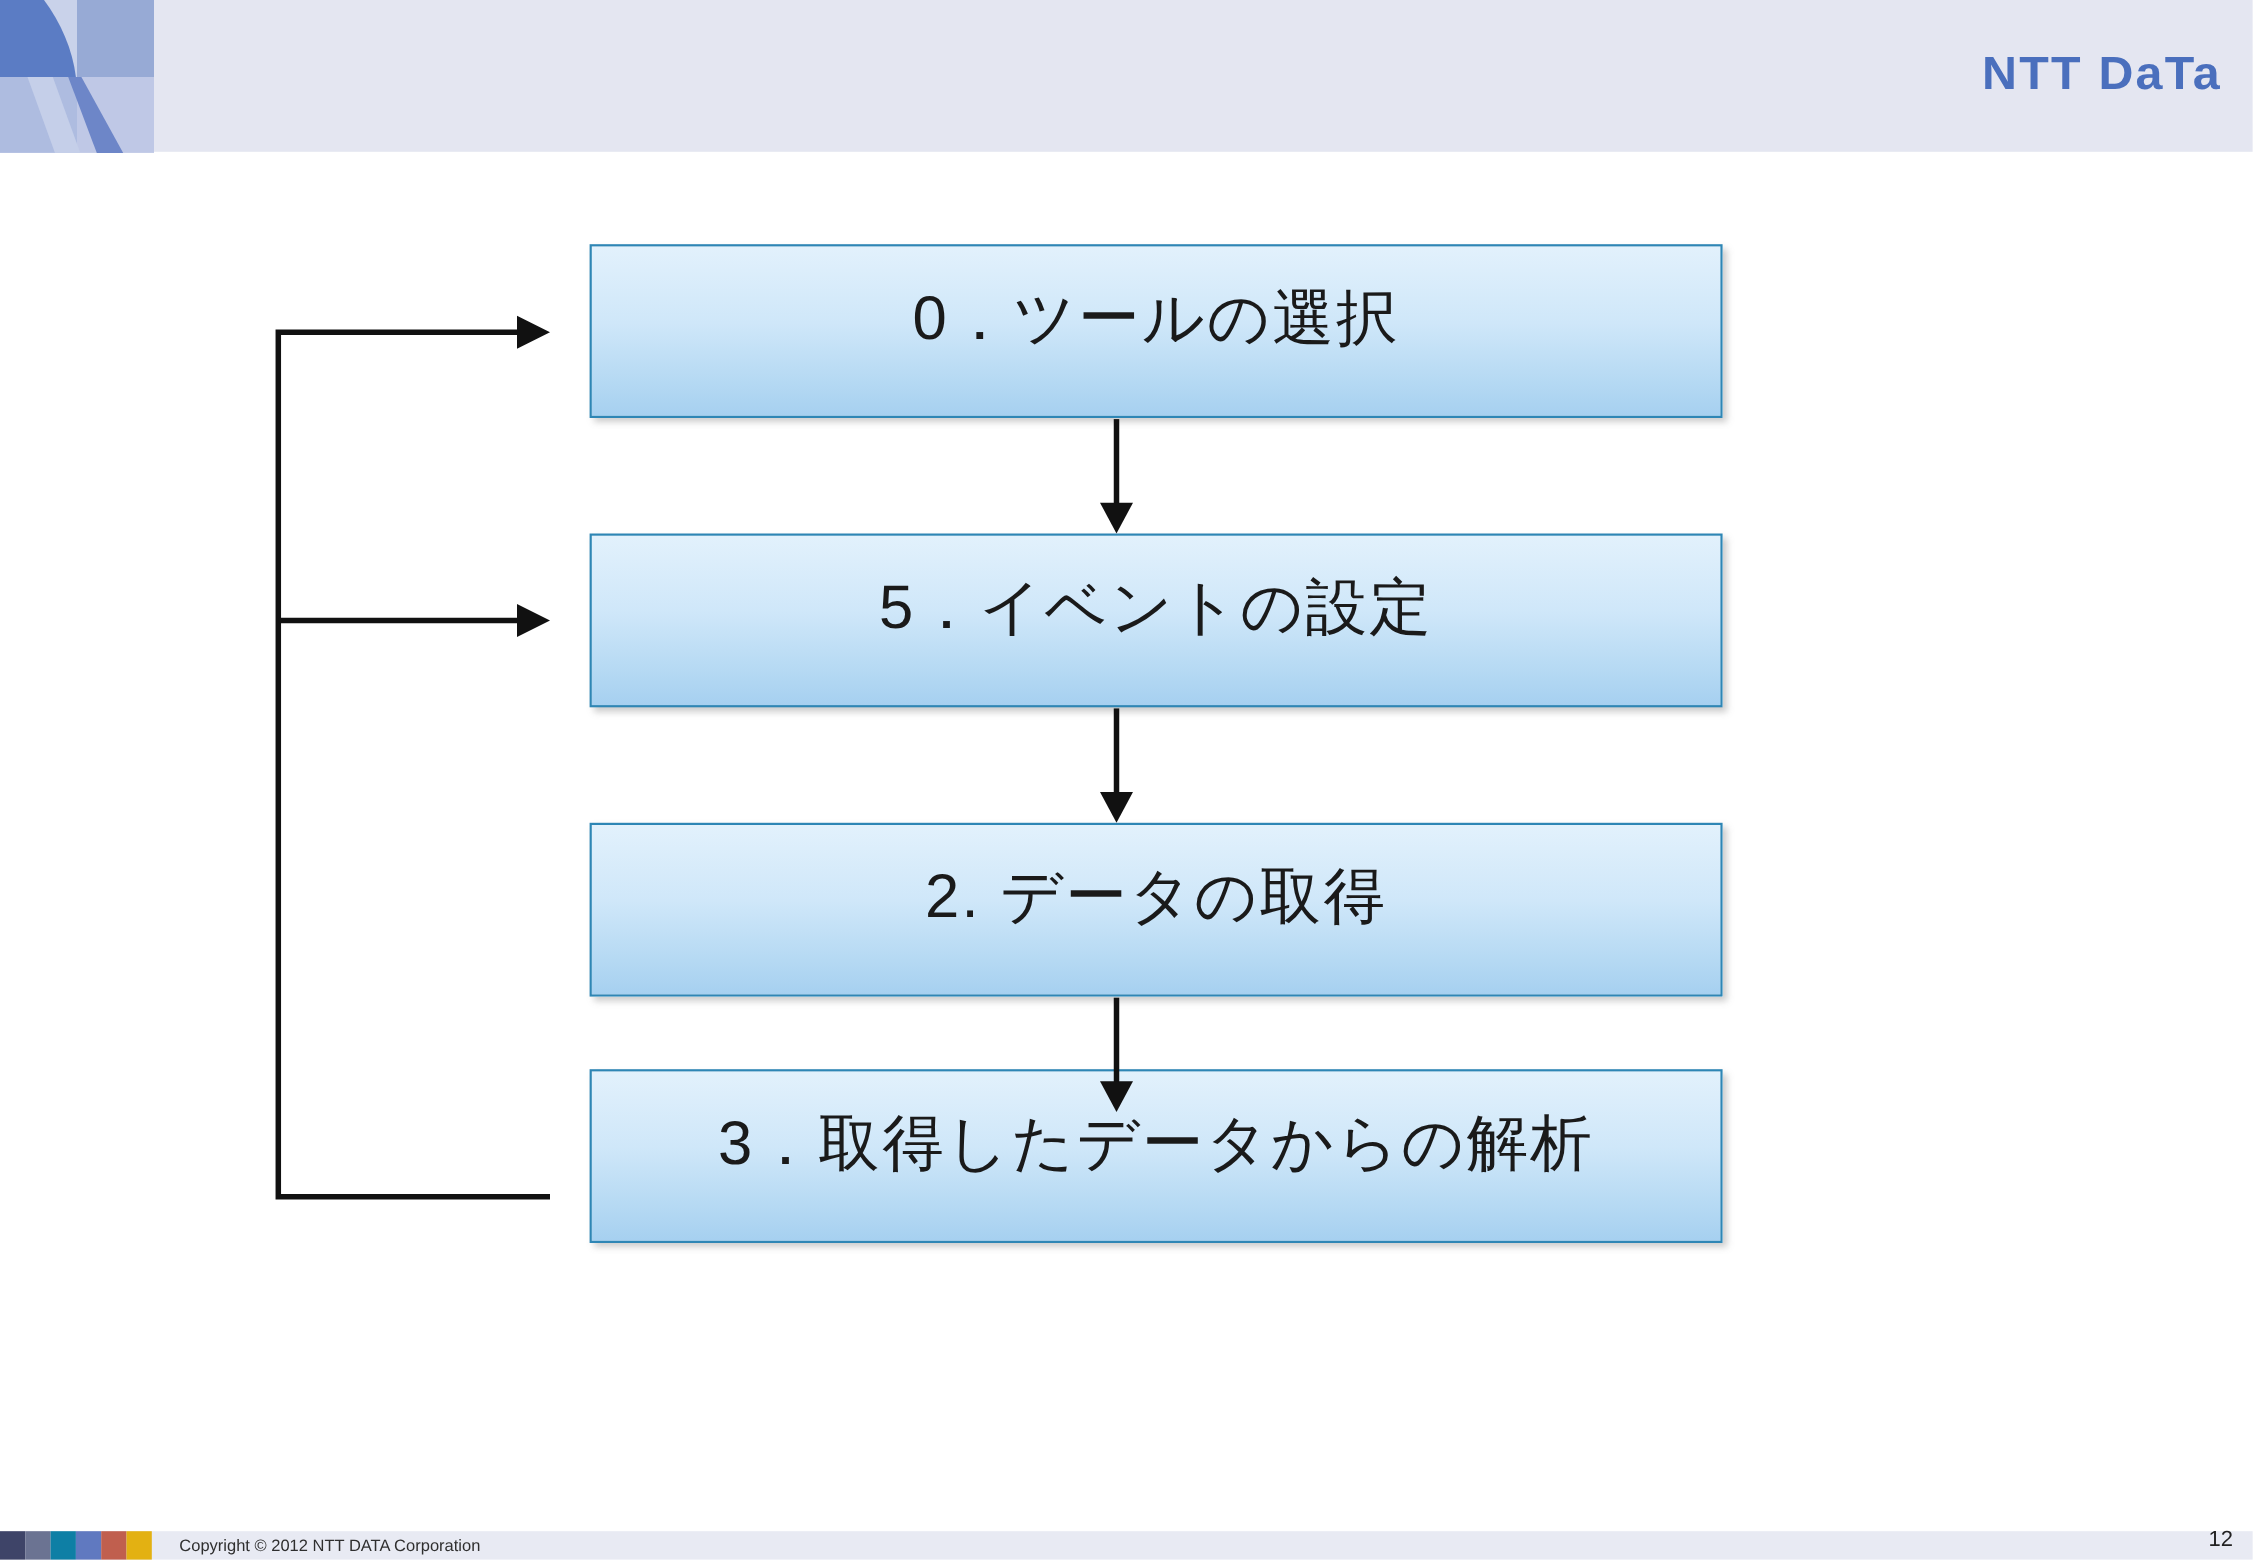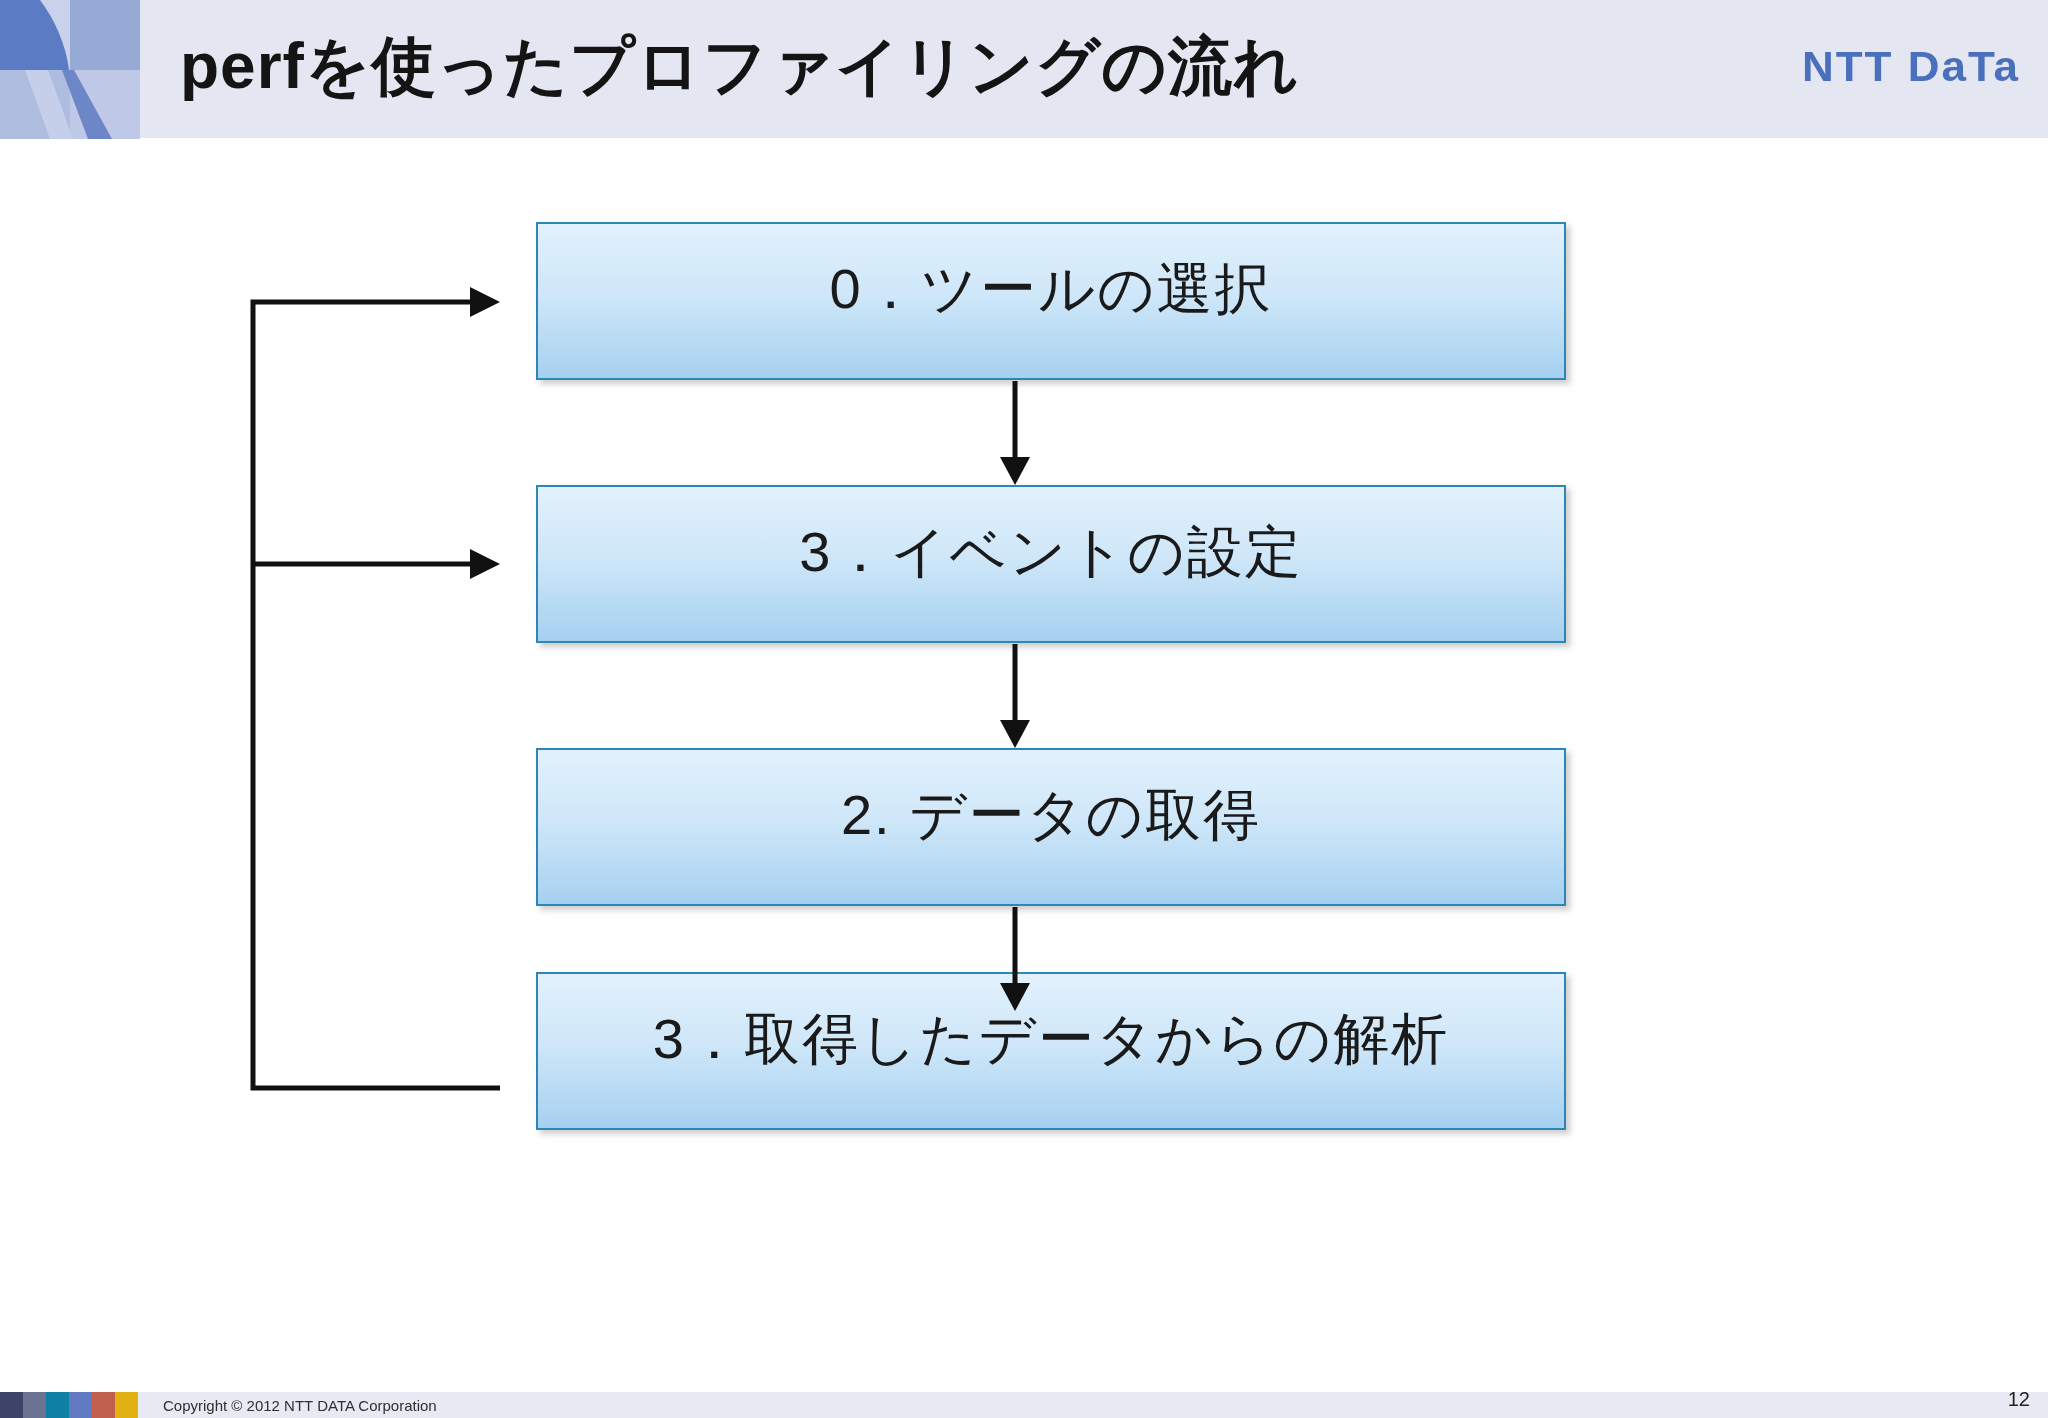--- a/index.html
+++ b/index.html
@@ -93,29 +93,28 @@
 <div class="header">
   <svg class="corner-deco" viewBox="0 0 140 139" xmlns="http://www.w3.org/2000/svg">
     <rect x="0" y="0" width="70" height="70" fill="#c9d2ea"></rect>
     <rect x="70" y="0" width="70" height="70" fill="#97aad5"></rect>
     <rect x="0" y="70" width="70" height="69" fill="#aebce0"></rect>
     <rect x="70" y="70" width="70" height="69" fill="#bfc8e6"></rect>
     <path d="M0,0 L40,0 C55,20 66,45 69,70 L0,70 Z" fill="#5b7cc4"></path>
     <path d="M25,70 L48,70 L73,139 L50,139 Z" fill="#c5cfe9"></path>
     <path d="M62,70 L74,70 L112,139 L88,139 Z" fill="#6d86c8"></path>
   </svg>
-  <div class="slide-title">perfを使ったプロファイリングの流れ</div>
   <div class="logo">NTT DaTa</div>
 </div>
 
 <div class="flow-box step-0">
   <span>0．ツールの選択</span>
 </div>
 <div class="flow-box step-1">
-  <span>3．イベントの設定</span>
+  <span>5．イベントの設定</span>
 </div>
 <div class="flow-box step-2">
   <span>2. データの取得</span>
 </div>
 <div class="flow-box step-3">
   <span>3．取得したデータからの解析</span>
 </div>
 
 <svg class="connectors" viewBox="0 0 2048 1418" xmlns="http://www.w3.org/2000/svg">
   <g stroke="#111111" stroke-width="5" fill="none">

